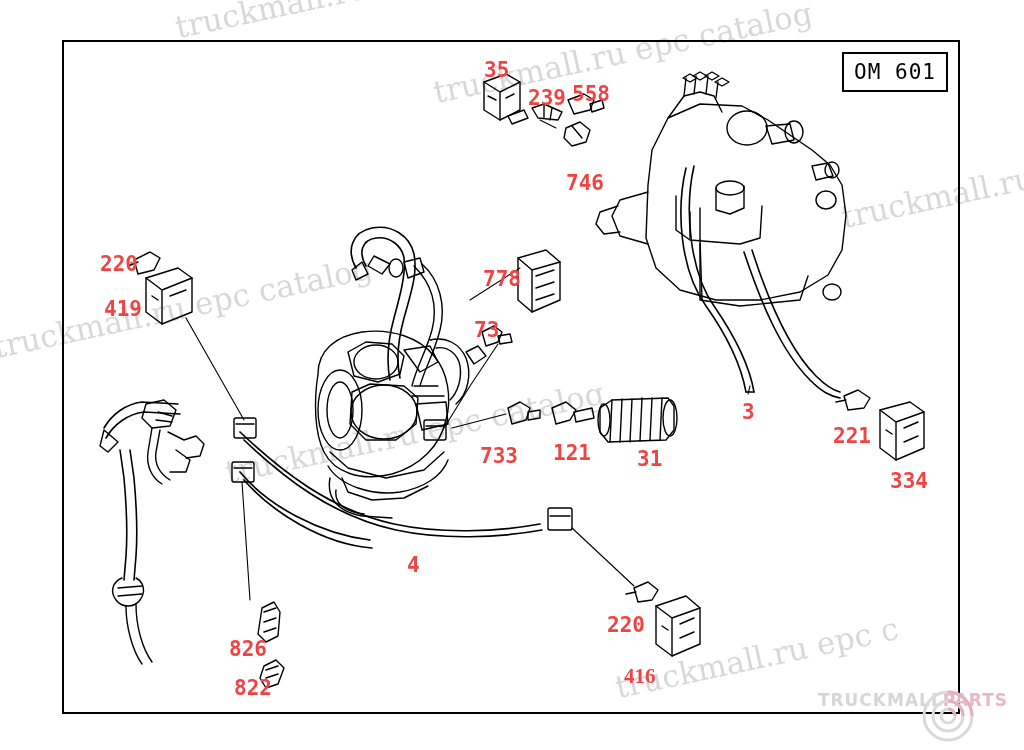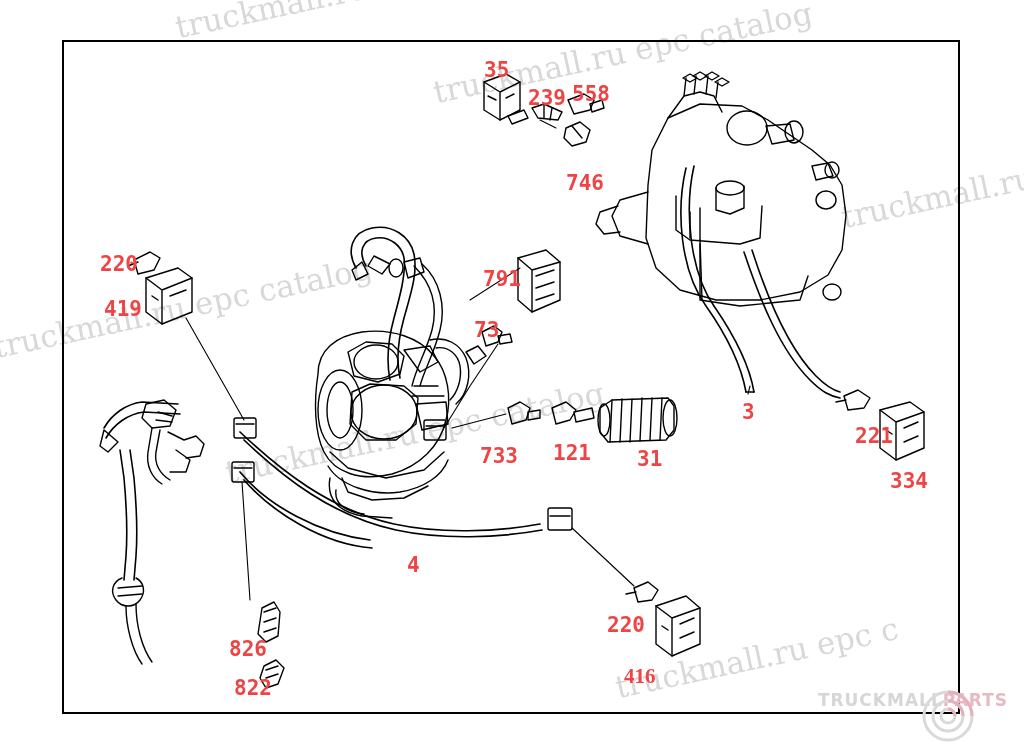--- a/index.html
+++ b/index.html
@@ -104,20 +104,23 @@
       <div class="wm" style="left: 172px; top: 10px; font-size: 31px; transform: rotate(-12deg); transform-origin: left top;">truckmall.ru epc catalog</div>
       <div class="wm" style="left: 430px; top: 75px; font-size: 31px; transform: rotate(-12deg); transform-origin: left top;">truckmall.ru epc catalog</div>
       <div class="wm" style="left: 838px; top: 200px; font-size: 31px; transform: rotate(-12deg); transform-origin: left top;">truckmall.ru e</div>
       <div class="wm" style="left: -10px; top: 330px; font-size: 31px; transform: rotate(-12deg); transform-origin: left top;">truckmall.ru epc catalog</div>
       <div class="wm" style="left: 222px; top: 455px; font-size: 31px; transform: rotate(-12deg); transform-origin: left top;">truckmall.ru epc catalog</div>
       <div class="wm" style="left: 612px; top: 670px; font-size: 31px; transform: rotate(-12deg); transform-origin: left top;">truckmall.ru epc c</div>
     </div>
 
   <div class="frame-border"></div>
 
+  <div class="code-box">
+    <span>OM 601</span>
+  </div>
 
   <svg class="dwg" viewBox="0 0 1024 750">
     <g fill="none" stroke="#000" stroke-width="1.4" stroke-linecap="round" stroke-linejoin="round">
 
       <g>
         <path d="M648 185 L652 150 L668 118 L700 104 L742 106 L768 120 L790 135 L812 150
                  L830 165 L842 185 L846 215 L842 250 L828 275 L800 292 L760 300 L716 300
                  L680 290 L656 268 L646 238 Z"></path>
         <path d="M668 118 L684 96 L700 92 L714 96 L722 112"></path>
         <path d="M684 96 L686 78 M694 94 L696 76 M706 94 L708 76 M716 98 L718 82"></path>
@@ -326,24 +329,24 @@
     </g>
   </svg>
 
   <div id="label-layer">
       <div class="lbl" style="left: 484px; top: 58px;">35</div>
       <div class="lbl" style="left: 528px; top: 86px;">239</div>
       <div class="lbl" style="left: 572px; top: 82px;">558</div>
       <div class="lbl" style="left: 566px; top: 160px; margin-top: 11px;">746</div>
       <div class="lbl" style="left: 100px; top: 252px;">220</div>
       <div class="lbl" style="left: 104px; top: 297px;">419</div>
-      <div class="lbl" style="left: 483px; top: 267px;">791</div>
+      <div class="lbl" style="left: 483px; top: 267px;">778</div>
       <div class="lbl" style="left: 474px; top: 318px;">73</div>
       <div class="lbl" style="left: 742px; top: 400px;">3</div>
-      <div class="lbl" style="left: 833px; top: 424px; margin-left: 22px;">221</div>
+      <div class="lbl" style="left: 833px; top: 424px;">221</div>
       <div class="lbl" style="left: 890px; top: 469px;">334</div>
       <div class="lbl" style="left: 480px; top: 444px;">733</div>
       <div class="lbl" style="left: 553px; top: 441px;">121</div>
       <div class="lbl" style="left: 637px; top: 447px;">31</div>
       <div class="lbl" style="left: 407px; top: 553px;">4</div>
       <div class="lbl" style="left: 229px; top: 637px;">826</div>
       <div class="lbl" style="left: 234px; top: 676px;">822</div>
       <div class="lbl" style="left: 607px; top: 613px;">220</div>
       <div class="lbl" style="left: 624px; top: 664px; font-family: Liberation Serif, serif;">416</div>
     </div>

